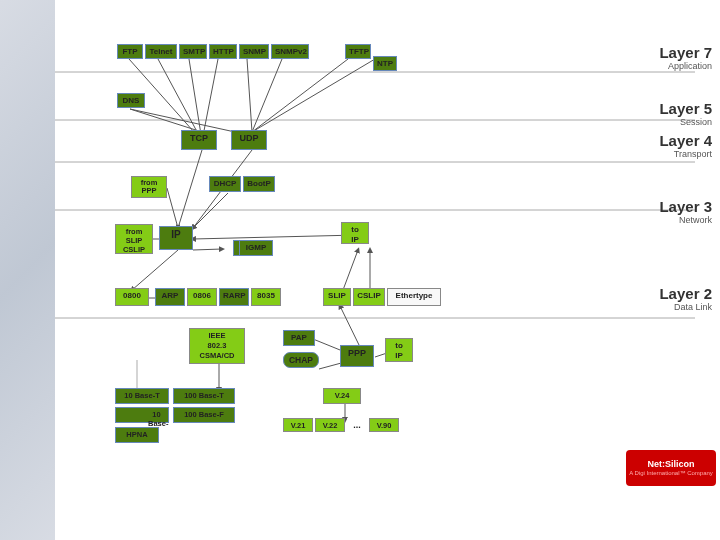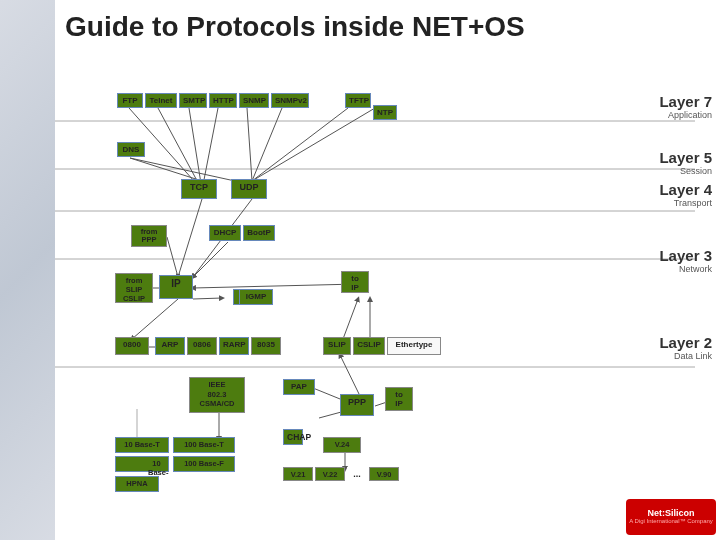--- a/index.html
+++ b/index.html
@@ -75,21 +75,21 @@
       color: #222;
       text-align: center;
       padding: 2px 3px;
       line-height: 1.2;
     }
     .proto-box.blue {
       background: #4d7c0f;
       border-color: #6688bb;
     }
     .proto-box.gray {
-      background: #4d7c0f;
+      background: #84cc16;
       border-color: #888;
     }
     .proto-box.white {
       background: #fff;
       border-color: #888;
     }
 
     
     .svg-overlay {
       position: absolute;
@@ -98,21 +98,20 @@
       height: 490px;
       pointer-events: none;
     }
   </style>
 </head>
 <body>
 
 <div class="bg-left"></div>
 
 <div class="main-container">
-  <div class="title">Guide to Protocols inside NET+OS</div>
 
   <div class="diagram">
 
     <svg class="svg-overlay">
 
       <line x1="0" y1="72" x2="640" y2="72" stroke="#aaa" stroke-width="1"></line>
       <line x1="0" y1="120" x2="640" y2="120" stroke="#aaa" stroke-width="1"></line>
       <line x1="0" y1="162" x2="640" y2="162" stroke="#aaa" stroke-width="1"></line>
       <line x1="0" y1="210" x2="640" y2="210" stroke="#aaa" stroke-width="1"></line>
       <line x1="0" y1="318" x2="640" y2="318" stroke="#aaa" stroke-width="1"></line>
@@ -227,21 +226,21 @@
     <div class="proto-box gray" style="left:60px;top:288px;width:34px;height:18px;font-size:8px;">0800</div>
     <div class="proto-box blue" style="left:100px;top:288px;width:30px;height:18px;font-size:8px;">ARP</div>
     <div class="proto-box gray" style="left:132px;top:288px;width:30px;height:18px;font-size:8px;">0806</div>
     <div class="proto-box blue" style="left:164px;top:288px;width:30px;height:18px;font-size:8px;">RARP</div>
     <div class="proto-box gray" style="left:196px;top:288px;width:30px;height:18px;font-size:8px;">8035</div>
     <div class="proto-box gray" style="left:268px;top:288px;width:28px;height:18px;font-size:8px;">SLIP</div>
     <div class="proto-box gray" style="left:298px;top:288px;width:32px;height:18px;font-size:8px;">CSLIP</div>
     <div class="proto-box white" style="left:332px;top:288px;width:54px;height:18px;font-size:8px;background:#f8f8f8;">Ethertype</div>
 
     <div class="proto-box blue" style="left:228px;top:330px;width:32px;height:16px;font-size:8px;">PAP</div>
-    <div class="proto-box blue" style="left:228px;top:380px;width:20px;height:16px;font-size:8.5px;">CHAP</div>
+    <div class="proto-box blue" style="left:228px;top:352px;width:36px;height:16px;font-size:8.5px;border-radius:7px;">CHAP</div>
     <div class="proto-box blue" style="left:285px;top:345px;width:34px;height:22px;font-size:9px;">PPP</div>
     <div class="proto-box gray" style="left:330px;top:338px;width:28px;height:24px;font-size:8px;line-height:1.2;">to<br>IP</div>
 
     <div class="proto-box gray" style="left:134px;top:328px;width:56px;height:36px;font-size:7.5px;line-height:1.3;">IEEE<br>802.3<br>CSMA/CD</div>
 
     <div class="proto-box blue" style="left:60px;top:388px;width:54px;height:16px;font-size:7.5px;">10 Base-T</div>
     <div class="proto-box blue" style="left:118px;top:388px;width:62px;height:16px;font-size:7.5px;">100 Base-T</div>
     <div class="proto-box blue" style="left:60px;top:407px;width:54px;height:16px;font-size:7.5px;padding-left:32px;">10 Base-F</div>
     <div class="proto-box blue" style="left:118px;top:407px;width:62px;height:16px;font-size:7.5px;">100 Base-F</div>
     <div class="proto-box blue" style="left:60px;top:427px;width:44px;height:16px;font-size:7.5px;">HPNA</div>

